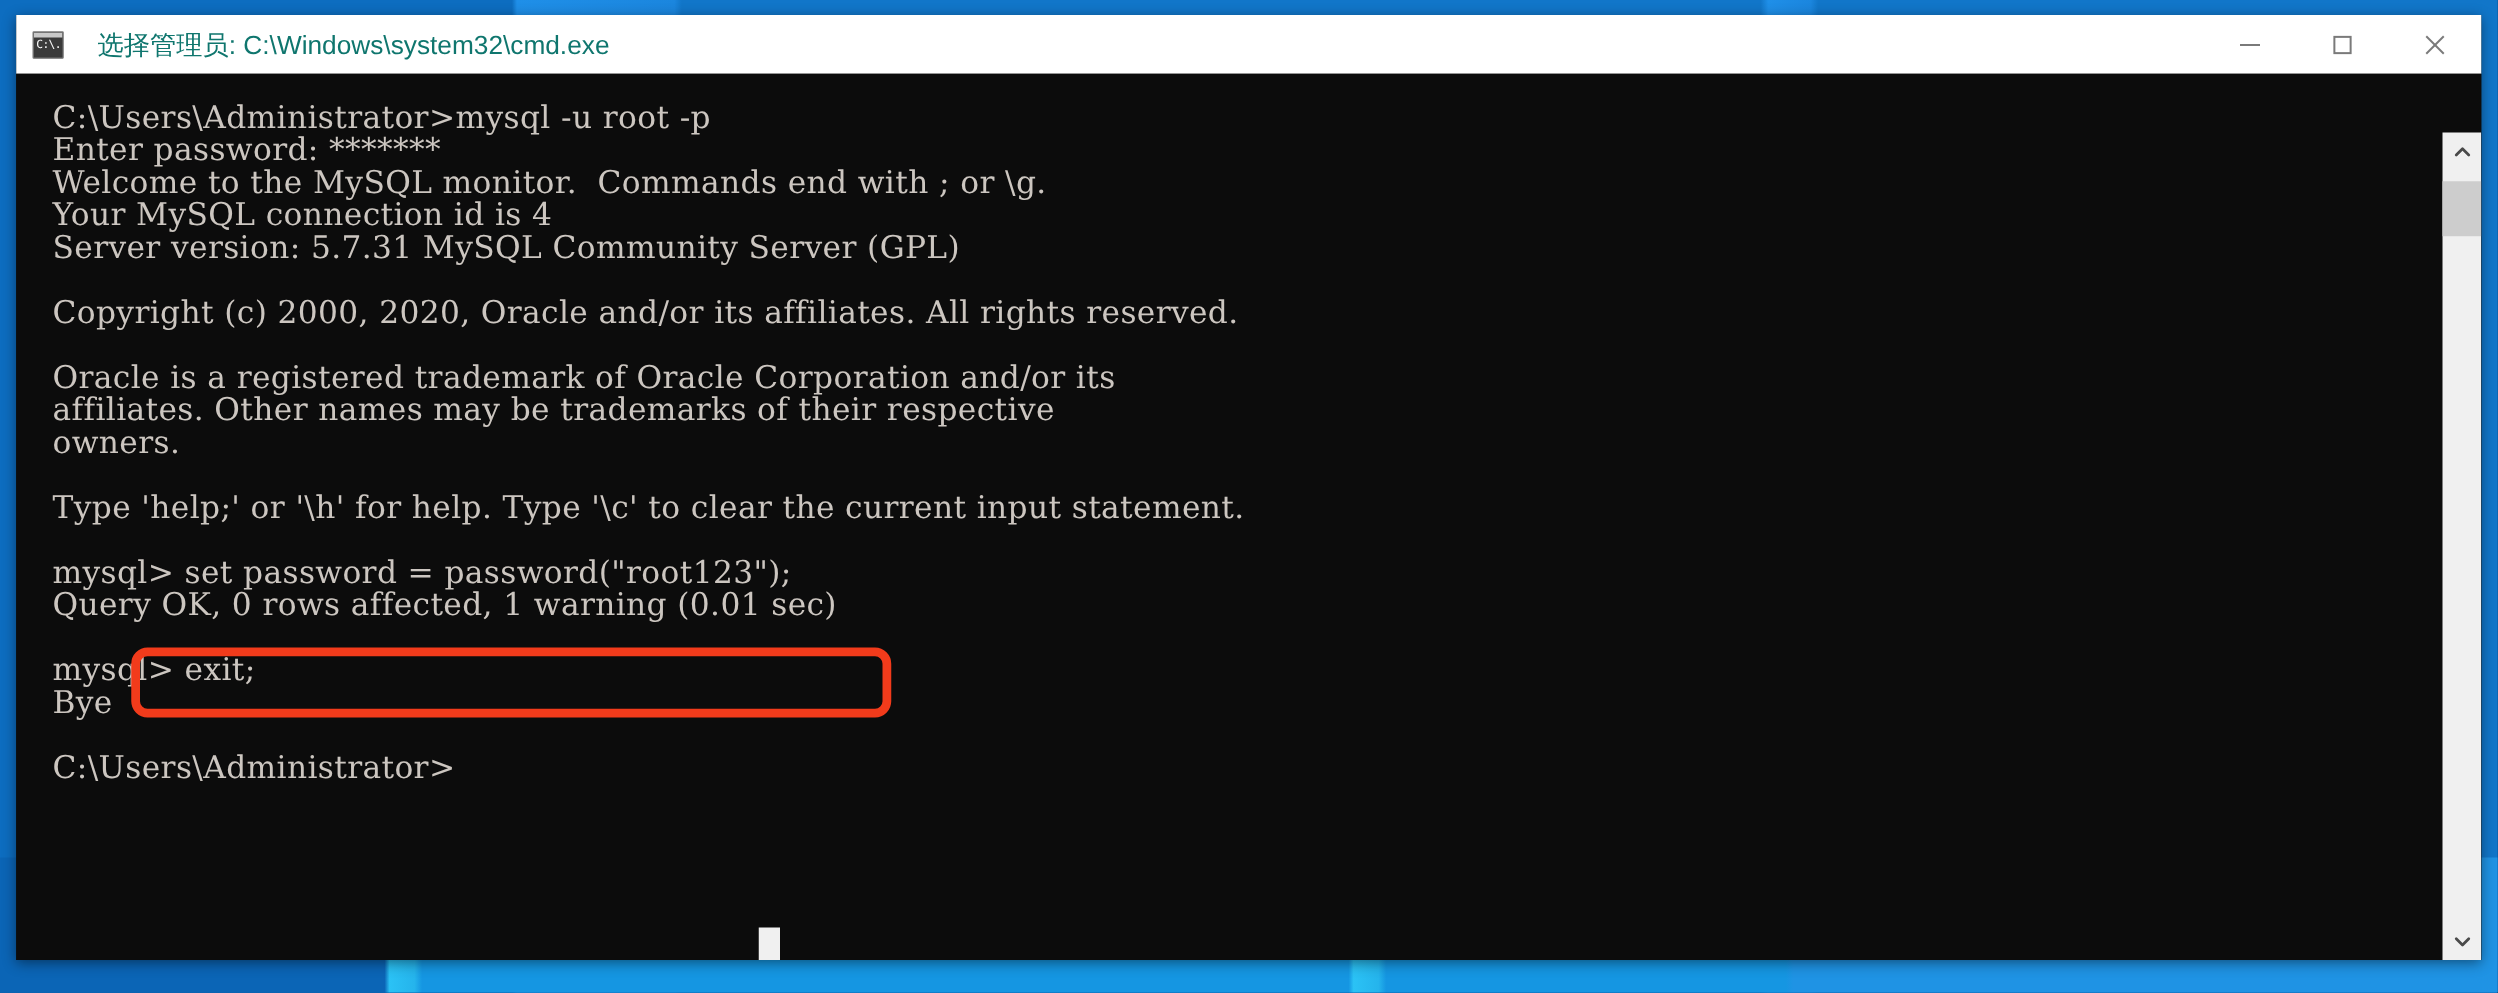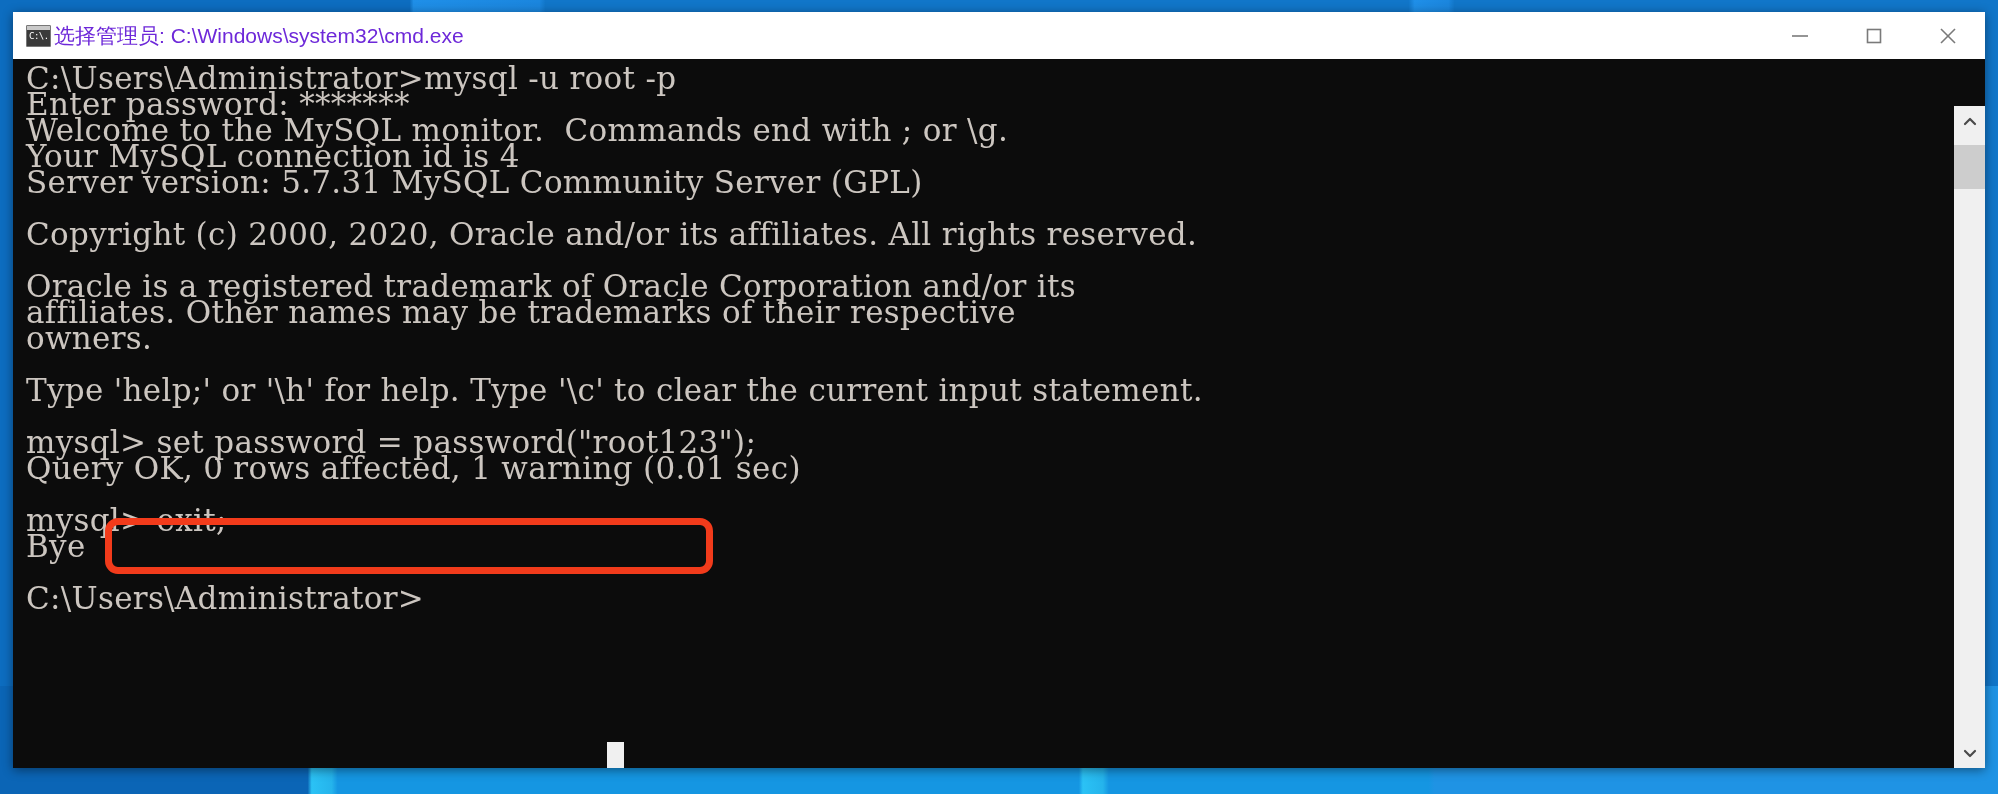--- a/index.html
+++ b/index.html
@@ -90,23 +90,23 @@
     left: 2px;
     top: 5px;
     color: #ffffff;
     font-family: "DejaVu Sans Mono", monospace;
     font-size: 9px;
     line-height: 10px;
     letter-spacing: -0.5px;
     white-space: nowrap;
   }
   #window-title {
-    margin-left: 3px;
+    margin-left: 27px;
     font-size: 21px;
-    color: #6d28d9;
+    color: #0f766e;
     white-space: nowrap;
     overflow: hidden;
     font-family: "Liberation Sans", sans-serif;
   }
   .win-btn {
     width: 74px;
     height: 47px;
     display: flex;
     align-items: center;
     justify-content: center;
@@ -121,24 +121,24 @@
     top: 47px;
     right: 0;
     bottom: 0;
     background: #0c0c0c;
     overflow: hidden;
   }
   #console-text {
     position: absolute;
     left: 13px;
     top: 6px;
-    margin: 0;
+    margin: 16px;
     color: #ccc6c0;
     font-family: "DejaVu Serif", "Liberation Serif", serif;
-    font-size: 31px;
+    font-size: 25px;
     line-height: 26px;
     letter-spacing: 0.3px;
     white-space: pre;
     font-weight: 400;
   }
   #cursor-block {
     position: absolute;
     left: 594px;
     top: 683px;
     width: 17px;

